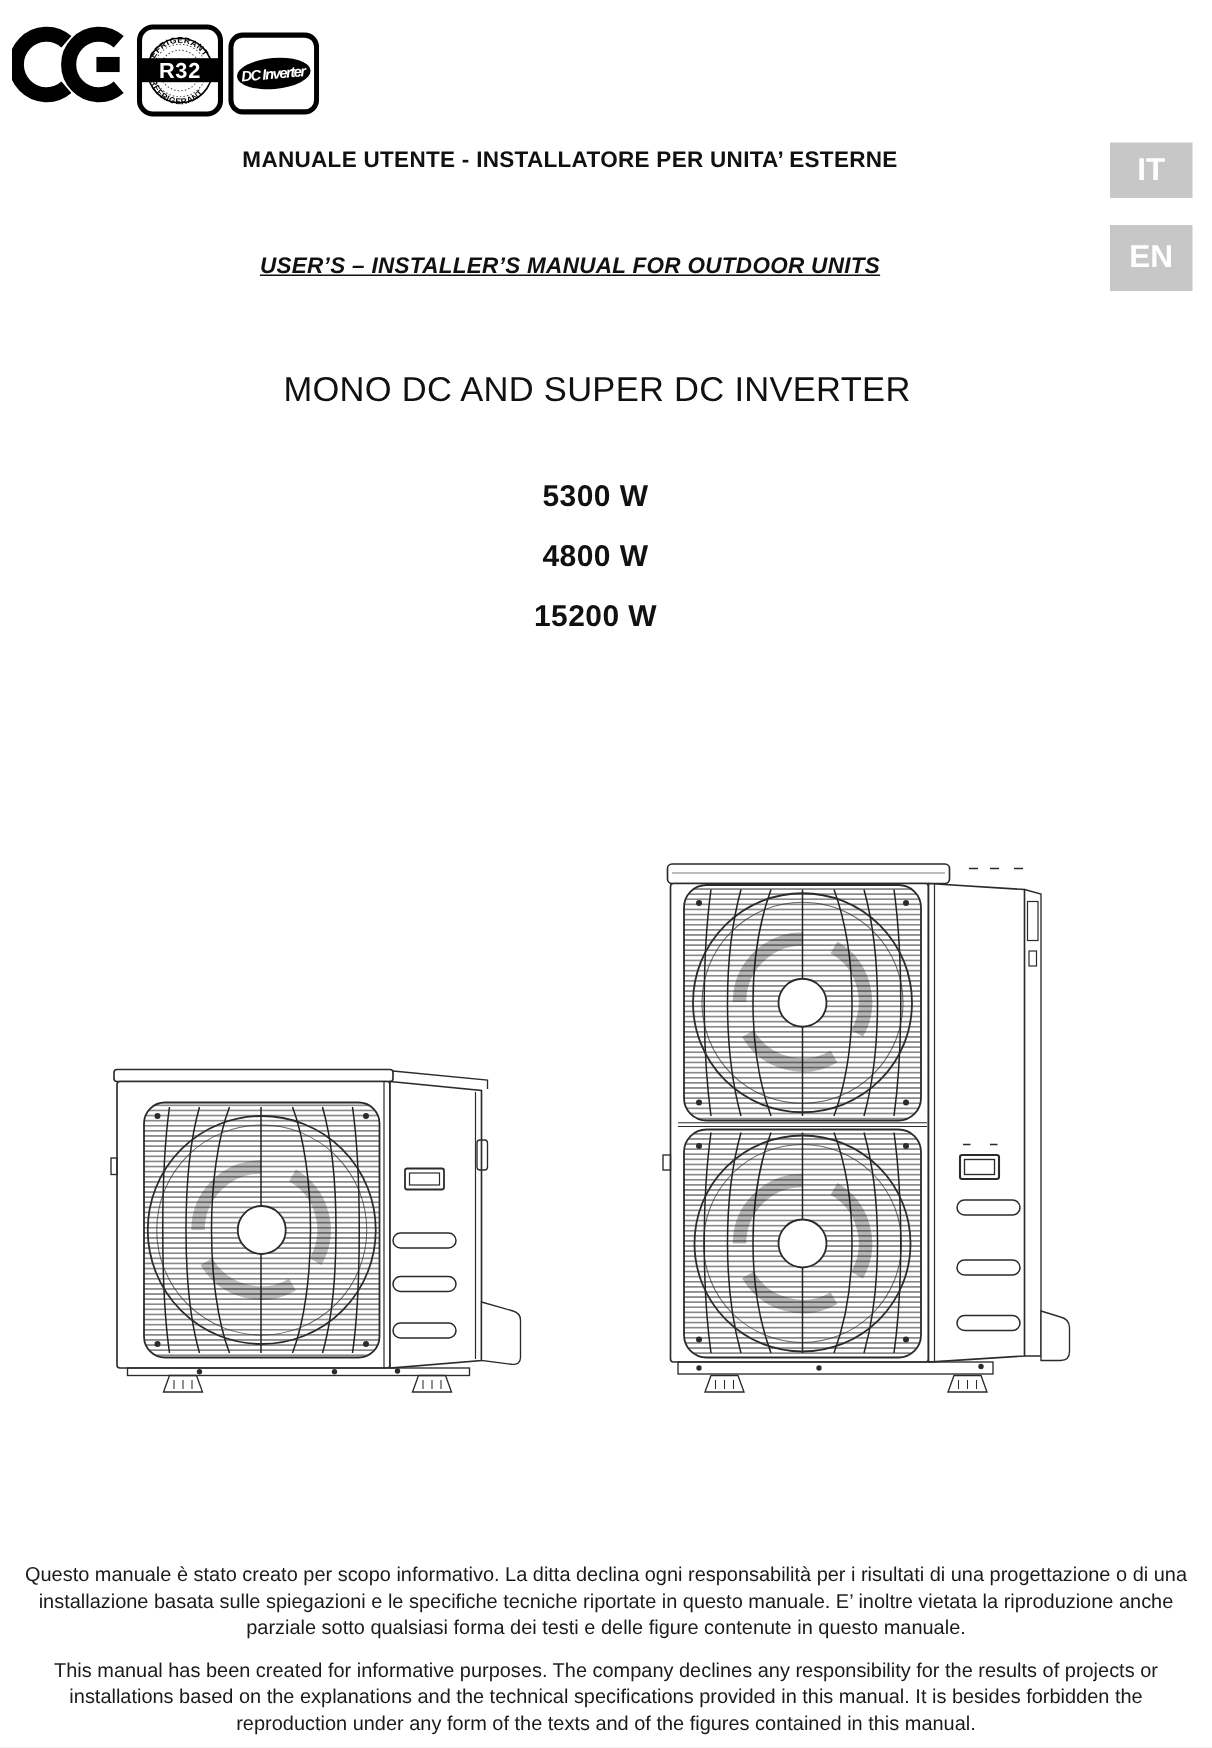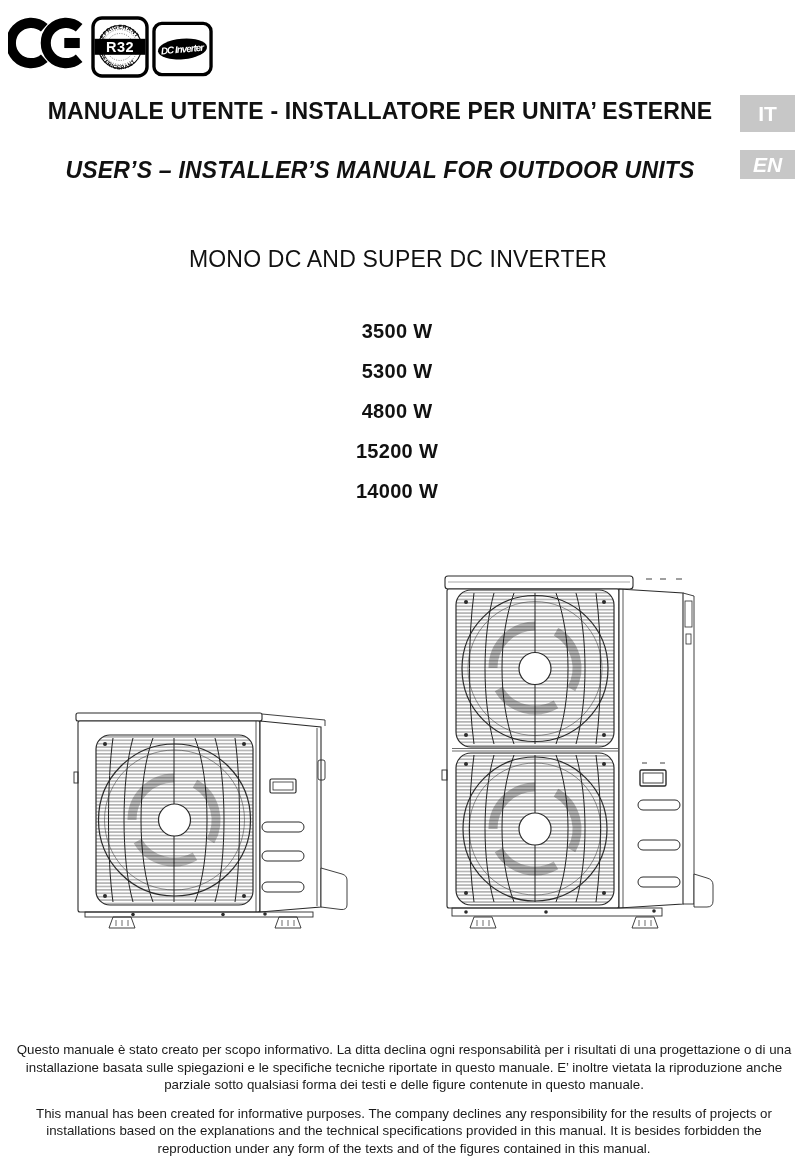--- a/index.html
+++ b/index.html
@@ -9,31 +9,31 @@
     font-family:"Liberation Sans",sans-serif;color:#111;
   }
   
   .logo{position:absolute;}
   .logo-ce{left:8px;top:12px;}
   .logo-r32{left:91px;top:16px;}
   .logo-dc{left:152px;top:21px;}
   
   .title-line{
     position:absolute;left:30px;right:78px;text-align:center;
-    font-weight:bold;font-size:23px;letter-spacing:.2px;white-space:nowrap;
+    font-weight:bold;font-size:15px;letter-spacing:.2px;white-space:nowrap;
   }
   .title-it{top:98px;}
-  .title-en{top:157px;font-style:italic;}
+  .title-en{top:169px;font-style:italic;text-decoration:underline;}
   .lang-badge{
     position:absolute;right:13px;width:55px;height:37px;
     background:#c7c7c7;color:#ffffff;font-weight:bold;font-size:21px;
     display:flex;align-items:center;justify-content:center;margin-left:40px;
   }
   .badge-it{top:95px;}
-  .badge-en{top:150px;height:29px;font-style:italic;}
+  .badge-en{top:150px;height:44px;}
   
   .series-title{
     position:absolute;top:246px;left:0;right:12px;text-align:center;
     font-weight:normal;font-size:23px;letter-spacing:.2px;
   }
   .ratings{
     position:absolute;top:311px;left:0;right:14px;text-align:center;
     font-weight:bold;font-size:20px;line-height:40px;letter-spacing:.3px;
   }
   
@@ -97,25 +97,23 @@
 
   <div class="title-line title-it">MANUALE UTENTE - INSTALLATORE PER UNITA’ ESTERNE</div>
   <div class="lang-badge badge-it">IT</div>
 
   <div class="title-line title-en">USER’S – INSTALLER’S MANUAL FOR OUTDOOR UNITS</div>
   <div class="lang-badge badge-en">EN</div>
 
   <div class="series-title">MONO DC AND SUPER DC INVERTER</div>
 
   <div class="ratings">
-    <div>3500 W</div>
     <div>5300 W</div>
     <div>4800 W</div>
     <div>15200 W</div>
-    <div>14000 W</div>
   </div>
 
   <div class="fig fig-left">
     <svg width="278" height="226" viewBox="0 0 278 226">
       <defs>
         <pattern id="hL" width="4" height="3.4" patternUnits="userSpaceOnUse">
           <path d="M0,1.7 H4" stroke="#3f3f3f" stroke-width="0.7"></path>
         </pattern>
       </defs>
       <g stroke="#2b2b2b" fill="none" stroke-width="1.1">

